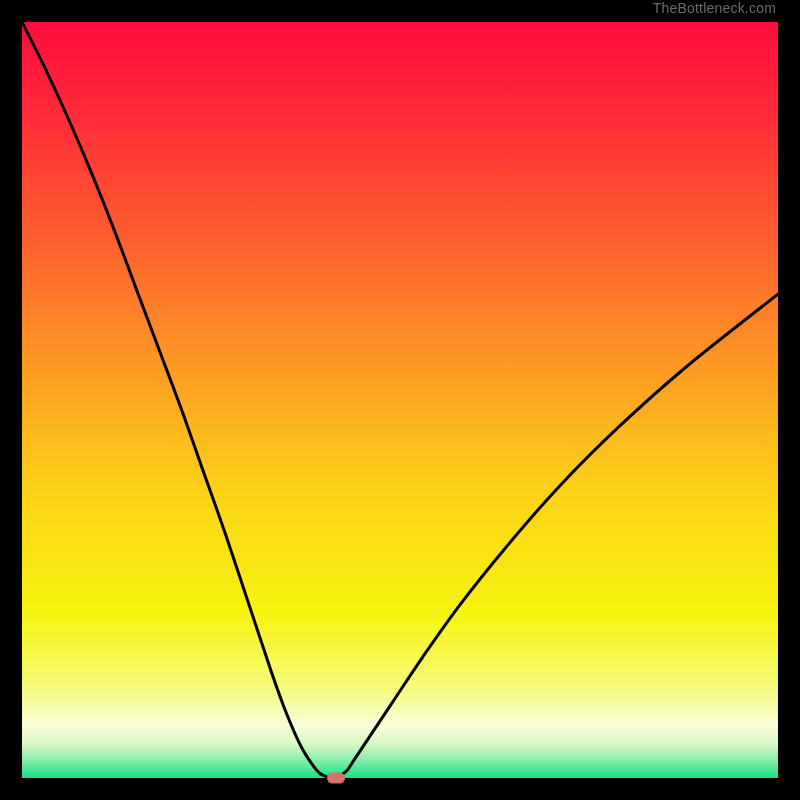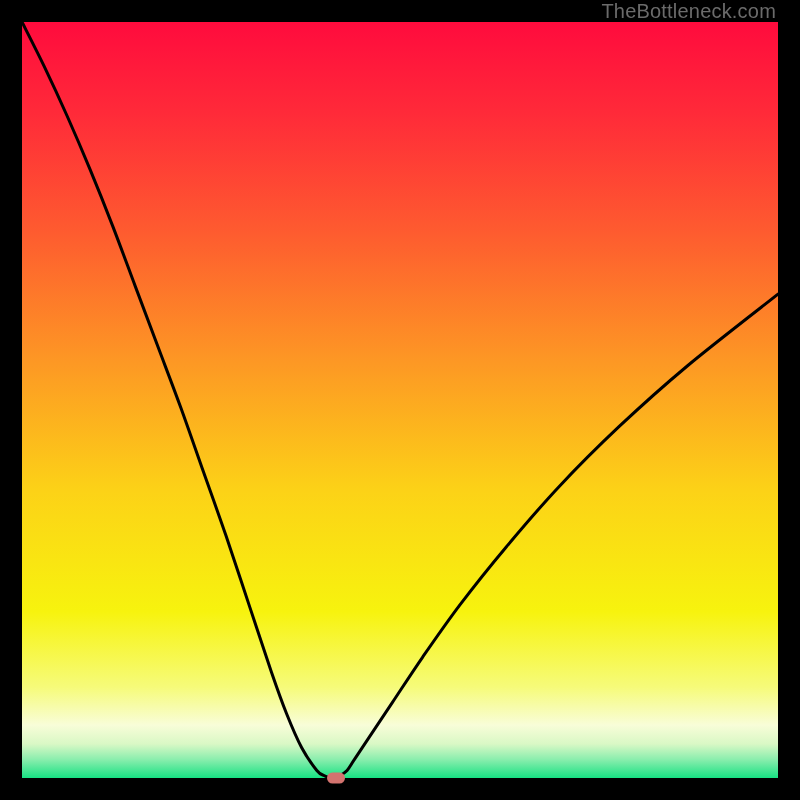--- a/index.html
+++ b/index.html
@@ -24,21 +24,21 @@
     left: 0;
     top: 0;
     width: 756px;
     height: 756px;
   }
   .watermark {
     position: absolute;
     top: 0px;
     right: 24px;
     color: #6b6b6b;
-    font-size: 20px;
+    font-size: 14px;
     font-weight: 500;
     letter-spacing: 0.2px;
   }
   .marker {
     position: absolute;
     width: 18px;
     height: 11px;
     border-radius: 6px;
     transform: translate(-50%, -50%);
   }

